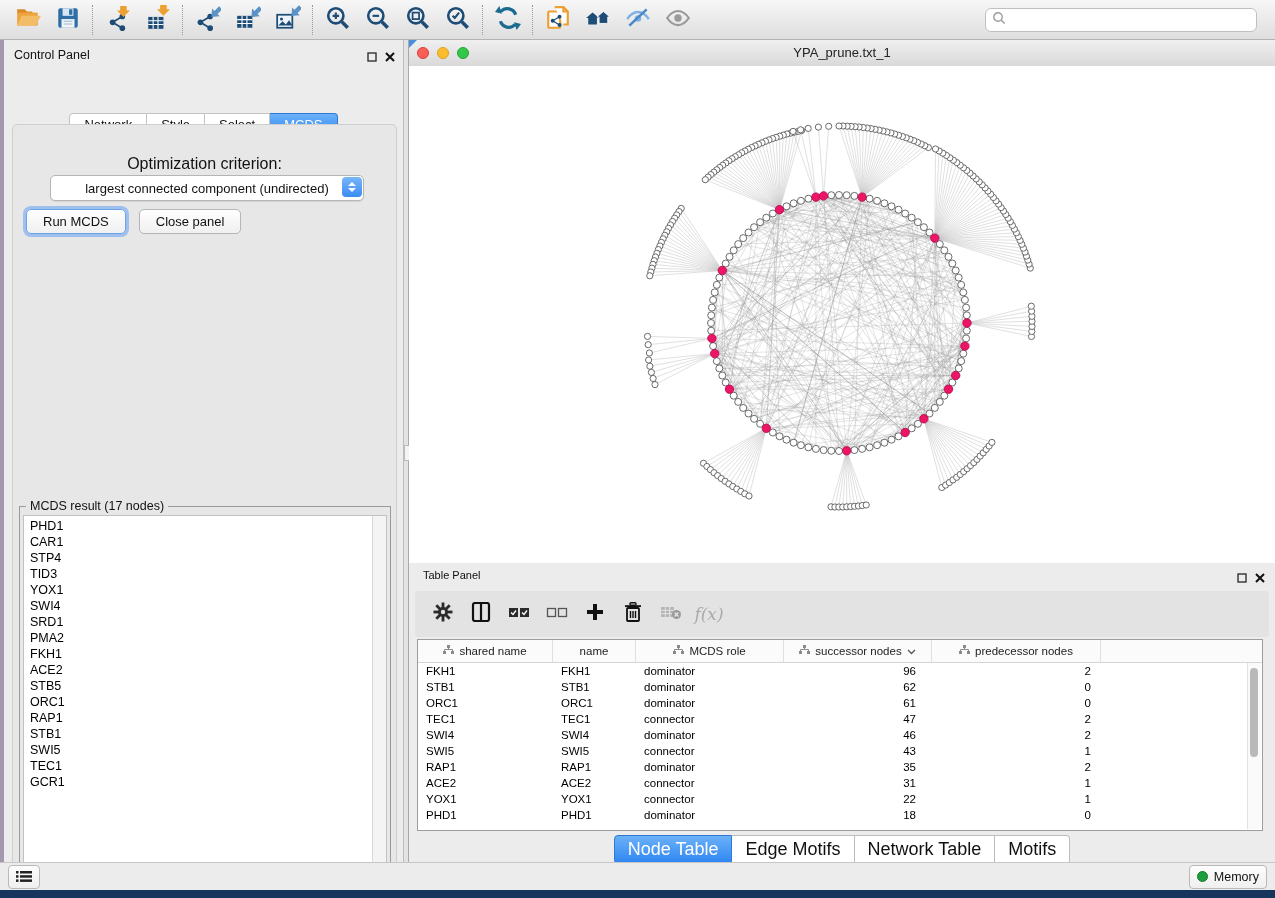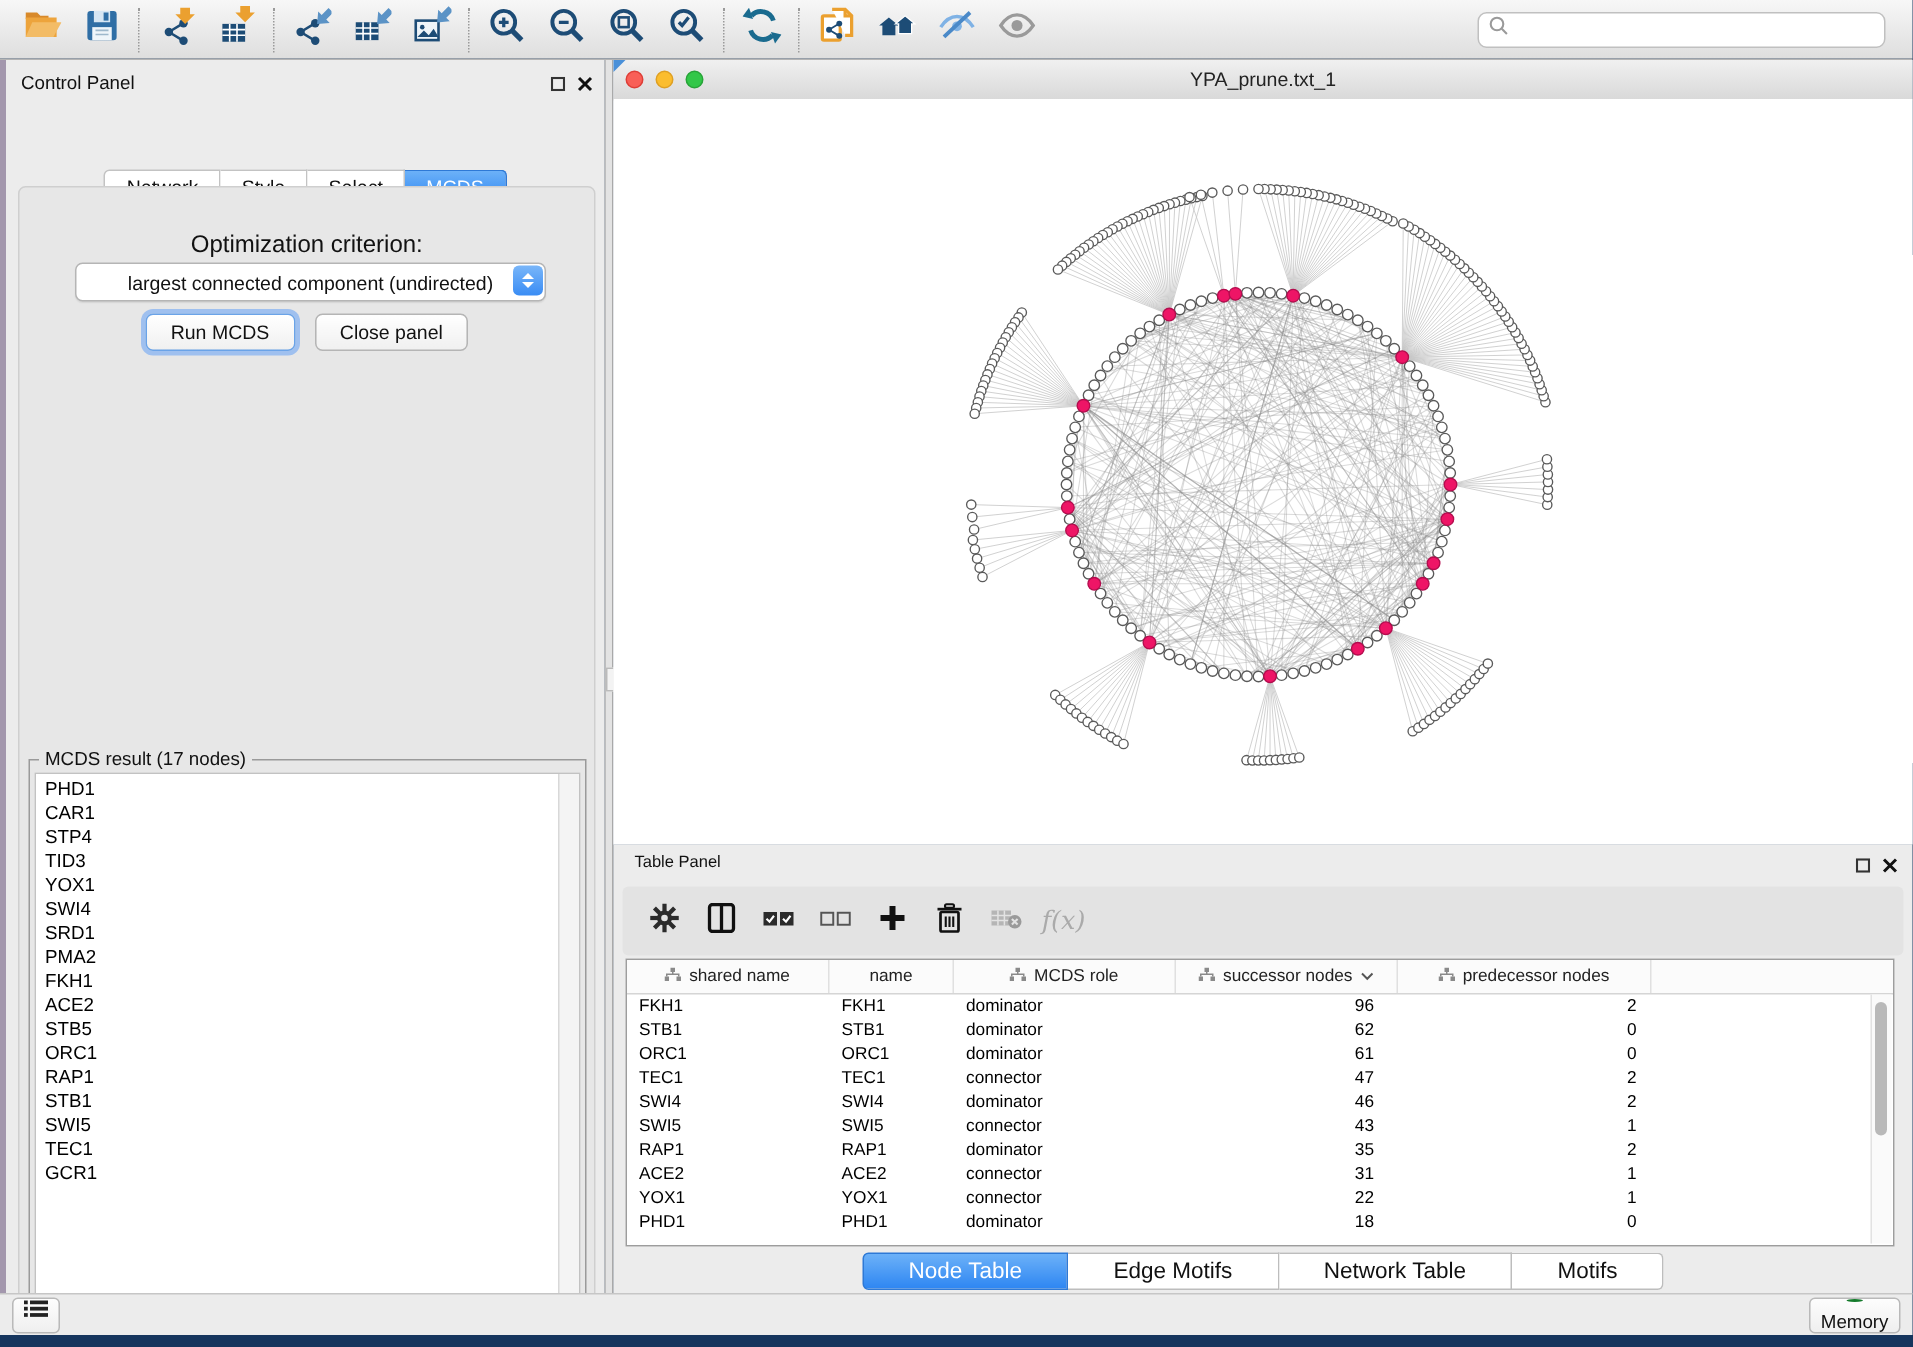--- a/index.html
+++ b/index.html
@@ -56,21 +56,21 @@
     display:flex;align-items:center;justify-content:center;font-size:13px;color:#111;cursor:pointer;
     box-shadow:0 1px 1px rgba(0,0,0,.08);
   }
   .opt-stepper{
     position:absolute;right:1px;top:1px;width:20px;height:20px;border-radius:4px;
     background:linear-gradient(#79b6f9,#3a8cf4);
     display:flex;flex-direction:column;align-items:center;justify-content:center;gap:2px;
   }
   .opt-stepper .tri-up{width:0;height:0;border-left:4px solid transparent;border-right:4px solid transparent;border-bottom:4px solid #fff;}
   .opt-stepper .tri-dn{width:0;height:0;border-left:4px solid transparent;border-right:4px solid transparent;border-top:4px solid #fff;}
-  .cp-buttons{position:absolute;left:0;top:84px;width:100%;display:flex;justify-content:center;gap:13px;}
+  .cp-buttons{position:absolute;left:13px;top:84px;width:100%;display:flex;gap:13px;}
   .mac-btn{
     background:linear-gradient(#ffffff,#f0f0f0);border:1px solid #b5b5b5;border-radius:5px;
     font-size:13px;color:#111;padding:4px 16px;cursor:pointer;font-family:"Liberation Sans",sans-serif;
   }
   .mac-btn.focus{box-shadow:0 0 0 3px rgba(100,160,245,.55);border-color:#6aa3e8;}
   .result-box{
     position:absolute;left:6px;top:381px;width:370px;height:368px;
     border:1px solid #9a9a9a;
   }
   .result-legend{
@@ -123,35 +123,35 @@
     font-size:11.5px;color:#222;border-right:1px solid #e0e0e0;box-sizing:border-box;height:100%;
   }
   .tp-row{display:flex;height:16px;align-items:center;}
   .tp-cell{font-size:11.5px;color:#000;box-sizing:border-box;white-space:nowrap;overflow:hidden;}
   .tp-cell.text{padding-left:8px;text-align:left;}
   .tp-cell.num{text-align:right;}
   .tp-scroll{position:absolute;right:1px;top:23px;width:13px;bottom:1px;background:#fafafa;border-left:1px solid #e2e2e2;}
   .tp-thumb{position:absolute;left:2px;top:5px;width:8px;height:89px;background:#b9b9b9;border-radius:4px;}
   .tp-tabs{position:absolute;left:0;top:272px;width:100%;display:flex;justify-content:center;}
   .tp-tab{
-    font-size:15px;color:#111;background:#fff;border:1px solid #bdbdbd;border-left:none;
-    padding:3px 30px;cursor:pointer;
+    font-size:18px;color:#111;background:#fff;border:1px solid #bdbdbd;border-left:none;
+    padding:3px 13px;cursor:pointer;
   }
   .tp-tab:first-child{border-left:1px solid #bdbdbd;border-radius:4px 0 0 4px;}
   .tp-tab:last-child{border-radius:0 4px 4px 0;}
   .tp-tab.active{background:linear-gradient(#6cb1f8,#2e86f2);color:#fff;border-color:#2e79d6;}
 
   
   .status-bar{
     left:0;top:862px;width:1275px;height:28px;background:#ececec;border-top:1px solid #c6c6c6;
     display:flex;align-items:center;justify-content:space-between;padding:0 8px;box-sizing:border-box;
   }
   .sb-btn{
     background:linear-gradient(#fdfdfd,#efefef);border:1px solid #b9b9b9;border-radius:4px;
-    height:22px;display:flex;align-items:center;gap:6px;padding:0 7px;cursor:pointer;font-size:12.5px;color:#111;flex-direction:column;
+    height:22px;display:flex;align-items:center;gap:6px;padding:0 7px;cursor:pointer;font-size:12.5px;color:#111;
   }
   .mem-dot{width:11px;height:11px;border-radius:50%;background:#1f9e3d;border:1px solid #157a2c;box-sizing:border-box;}
 </style>
 </head>
 <body>
 
 <div class="abs toolbar">
   <div style="display:flex;align-items:center;height:100%;">
       <div class="tb-btn">
         <span><svg width="26" height="26" viewBox="0 0 24 24">

